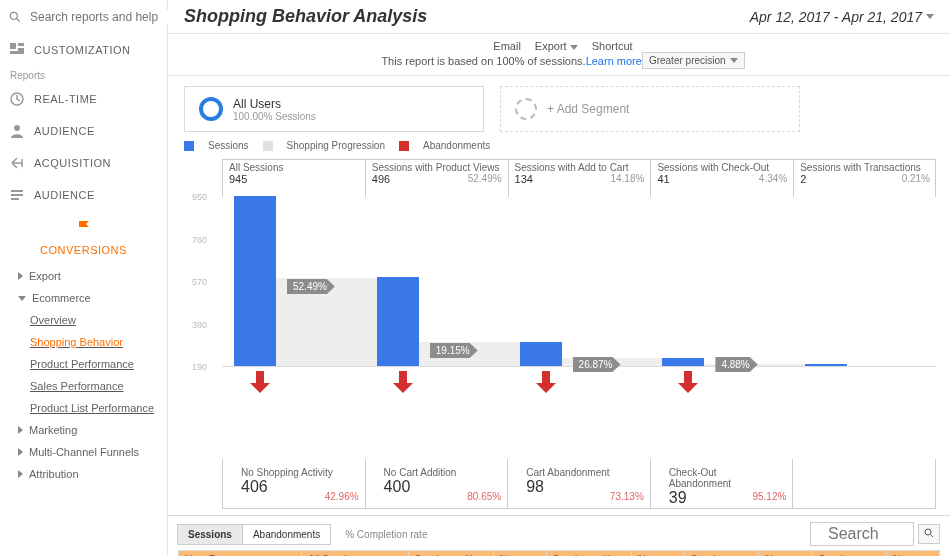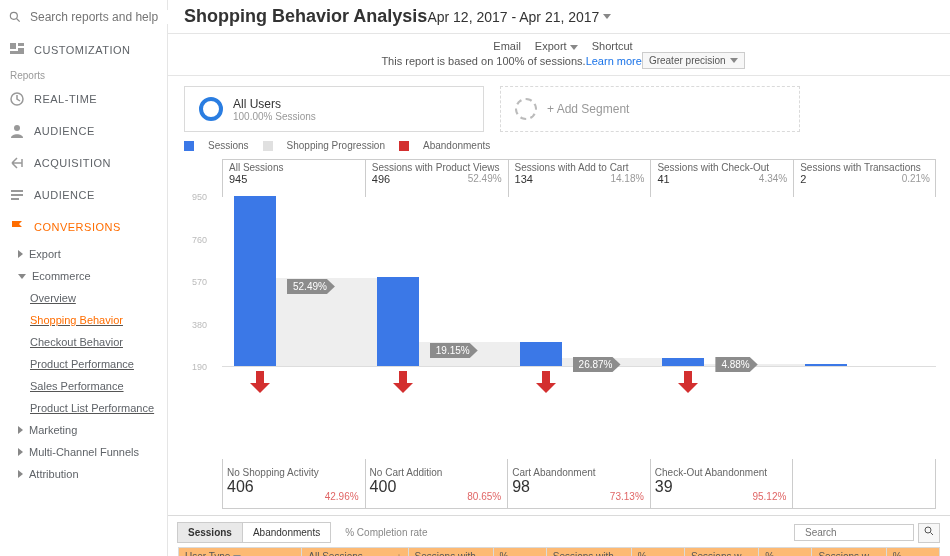--- a/index.html
+++ b/index.html
@@ -4,30 +4,30 @@
 <style>
 * { box-sizing: border-box; margin: 0; padding: 0; }
 body { font-family: Arial, Helvetica, sans-serif; font-size: 12px; color: #333; background: #fff; width: 950px; height: 556px; overflow: hidden; display: flex; }
 .sidebar { width: 168px; border-right: 1px solid #e5e5e5; display: flex; flex-direction: column; font-size: 11px; color: #555; }
 .search-row { display: flex; align-items: center; padding: 6px 8px; gap: 8px; height: 34px; }
 .search-row input { border: none; outline: none; font-size: 12px; flex: 1; color:#999; }
 .icon { width:14px; height:14px; display:inline-flex; align-items:center; justify-content:center; }
 .nav-item { display:flex; align-items:center; gap:10px; padding: 9px 10px; cursor:pointer; color:#666; }
 .nav-item.top { font-size:11px; color:#5f6368; letter-spacing:.5px; }
 .reports-label { font-size:10px; color:#999; padding: 4px 10px 2px; }
-.nav-item.active { color:#ff6d00; }
+.nav-item.active { color:#ff6d00;flex-direction:column; }
 .sub-list { padding-left: 30px; display:flex; flex-direction:column;text-decoration:underline; }
 .sub-item { padding: 5px 0; color:#5f6368; font-size:11px; cursor:pointer; }
 .sub-item.active { color:#ff6d00; }
 .sub-header { display:flex; align-items:center; gap:6px; padding: 5px 0 5px 18px; color:#5f6368; font-size:11px; cursor:pointer; }
 .caret { width:0; height:0; border-left:4px solid transparent; border-right:4px solid transparent; border-top:5px solid #888; }
 .caret.closed { border-top:none; border-left:5px solid #888; border-right:none; border-bottom:4px solid transparent; border-top:4px solid transparent; }
 
 .main { flex:1; display:flex; flex-direction:column; overflow:hidden; }
-.title-row { display:flex; align-items:center; padding: 6px 16px 6px; border-bottom: 1px solid #e5e5e5; }
+.title-row { display:flex; align-items:center; justify-content:space-between; padding: 6px 16px 6px; border-bottom: 1px solid #e5e5e5; font-style: italic; }
 .title { font-size:18px; font-weight:bold; }
 .date-range { font-size:14px; color:#333; display:flex; align-items:center; gap:4px; }
 .toolbar-row { display:flex; align-items:center; justify-content:space-between; padding: 6px 8px 6px 16px; font-size:11px; color:#555; border-bottom: 1px solid #e5e5e5; flex-direction: column; }
 .toolbar-links { display:flex; gap:14px; }
 .precision-btn { border:1px solid #ccc; padding:2px 6px; font-size:10px; background:#f7f7f7; display:flex; align-items:center; gap:4px; }
 .segment-row { display:flex; align-items:center; padding: 10px 16px 0; gap:16px; }
 .segment-card { border:1px solid #dadada; padding:8px 14px; display:flex; align-items:center; gap:10px; height:46px; width:300px; }
 .donut { width:24px; height:24px; border:4px solid #2a7de1; border-radius:50%; }
 .seg-title { font-size:12px; color:#333; }
 .seg-sub { font-size:10px; color:#999; }
@@ -44,33 +44,33 @@
 .step-val { font-size:11px; font-weight:400; }
 .step-pct { font-size:10px; color:#999; position:absolute; right:6px; top:14px; }
 .bar-zone { position:relative; height:170px; border-bottom:1px solid #ddd; }
 .bar { position:absolute; bottom:0; left:12px; width:42px; background:#3b78e7; }
 .conn { position:absolute; top:0; left:54px; right:-12px; background:#eee; }
 .conn::after { content:''; position:absolute; right:-8px; top:0; width:0; height:100%; }
 .prog-tag { position:absolute; background:#8c8c8c; color:#fff; font-size:10px; padding:2px 8px 2px 6px; clip-path: polygon(0 0, calc(100% - 8px) 0, 100% 50%, calc(100% - 8px) 100%, 0 100%); }
 .arrow-down { position:absolute; bottom:-30px; left:28px; }
 .arrow-down svg { fill:#d32f2f; }
 .drop-row { display:flex; margin-left:40px; }
-.drop-cell { flex:1; padding:8px 4px 0; border-left:1px solid #ccc; border-bottom:1px solid #ccc; position:relative; height:50px; }
+.drop-cell { flex:1; padding:8px 18px 0; border-left:1px solid #ccc; border-bottom:1px solid #ccc; position:relative; height:50px; }
 .drop-cell.lastv { border-right:1px solid #ccc; }
 .drop-label { font-size:10px; color:#666; }
 .drop-val { font-size:16px; }
 .drop-pct { font-size:10px; color:#e06666; position:absolute; right:6px; bottom:6px; }
 
 .table-area { border-top:1px solid #dadada; padding: 6px 10px; margin-top:6px; }
 .tab-btns { display:flex; align-items:center; gap:0; }
 .tab-btn { border:1px solid #ccc; padding:4px 10px; font-size:10px; background:#fff; margin-left:-1px; }
 .tab-btn.active { background:#e9e9e9; font-weight:bold; }
 .comp-rate { font-size:10px; color:#888; margin-left:14px; }
 .search-box { margin-left:auto; display:flex; gap:4px; align-items:center; }
-.search-box input { border:1px solid #ccc; padding:2px 10px; font-size:10px; width:120px; }
+.search-box input { border:1px solid #ccc; padding:2px 17px; font-size:16px; width:104px; }
 .search-box button { border:1px solid #ccc; background:#f7f7f7; width:22px; height:20px; font-size:12px; }
 .tbl { width:100%; border-collapse:collapse; margin-top:4px; table-layout:fixed; }
 .tbl th, .tbl td { border:1px solid #dadada; padding:3px 6px; font-size:10px; text-align:left; color:#555; white-space:nowrap; overflow:hidden; text-overflow:ellipsis; }
 .tbl th { background:#fdba74; font-weight:normal; }
 .tbl td.num { text-align:left; }
 .link { color:#1a73e8; }
 </style>
 </head>
 <body>
 
@@ -144,21 +144,20 @@
       <span class="caret closed"></span>
       <span>Export</span>
     </div>
   <div class="sub-header">
       <span class="caret"></span>
       <span>Ecommerce</span>
     </div>
   <div class="sub-list">
     <div class="sub-item">Overview</div>
     <div class="sub-item active">Shopping Behavior</div>
-    <div class="sub-item">Checkout Behavior</div>
     <div class="sub-item">Product Performance</div>
     <div class="sub-item">Sales Performance</div>
     <div class="sub-item">Product List Performance</div>
   </div>
   <div class="sub-header">
       <span class="caret closed"></span>
       <span>Marketing</span>
     </div>
   <div class="sub-header">
       <span class="caret closed"></span>

